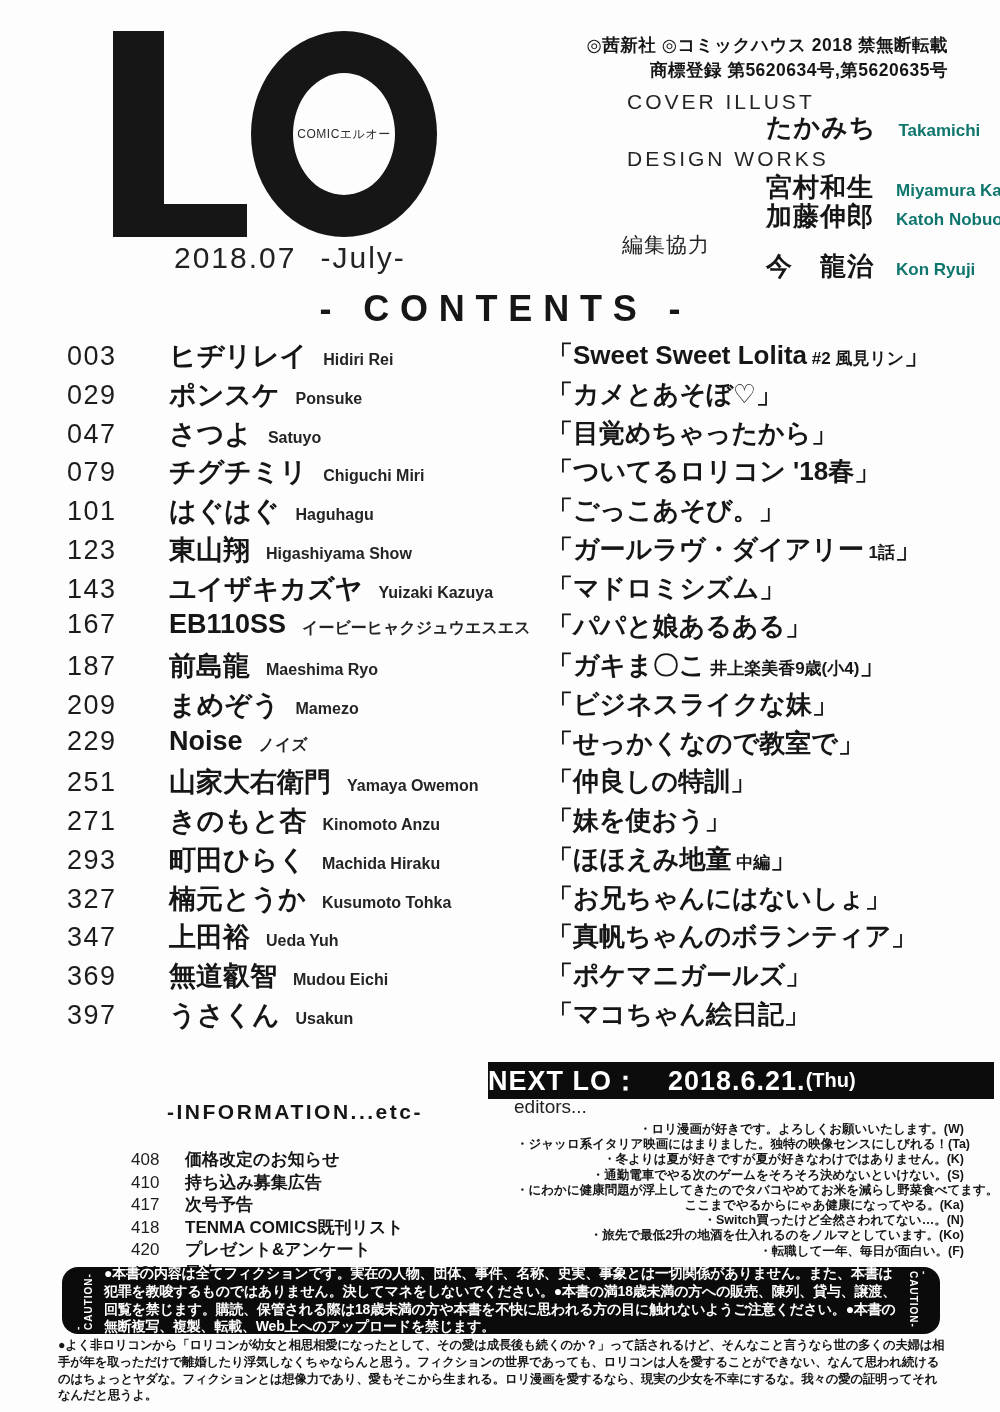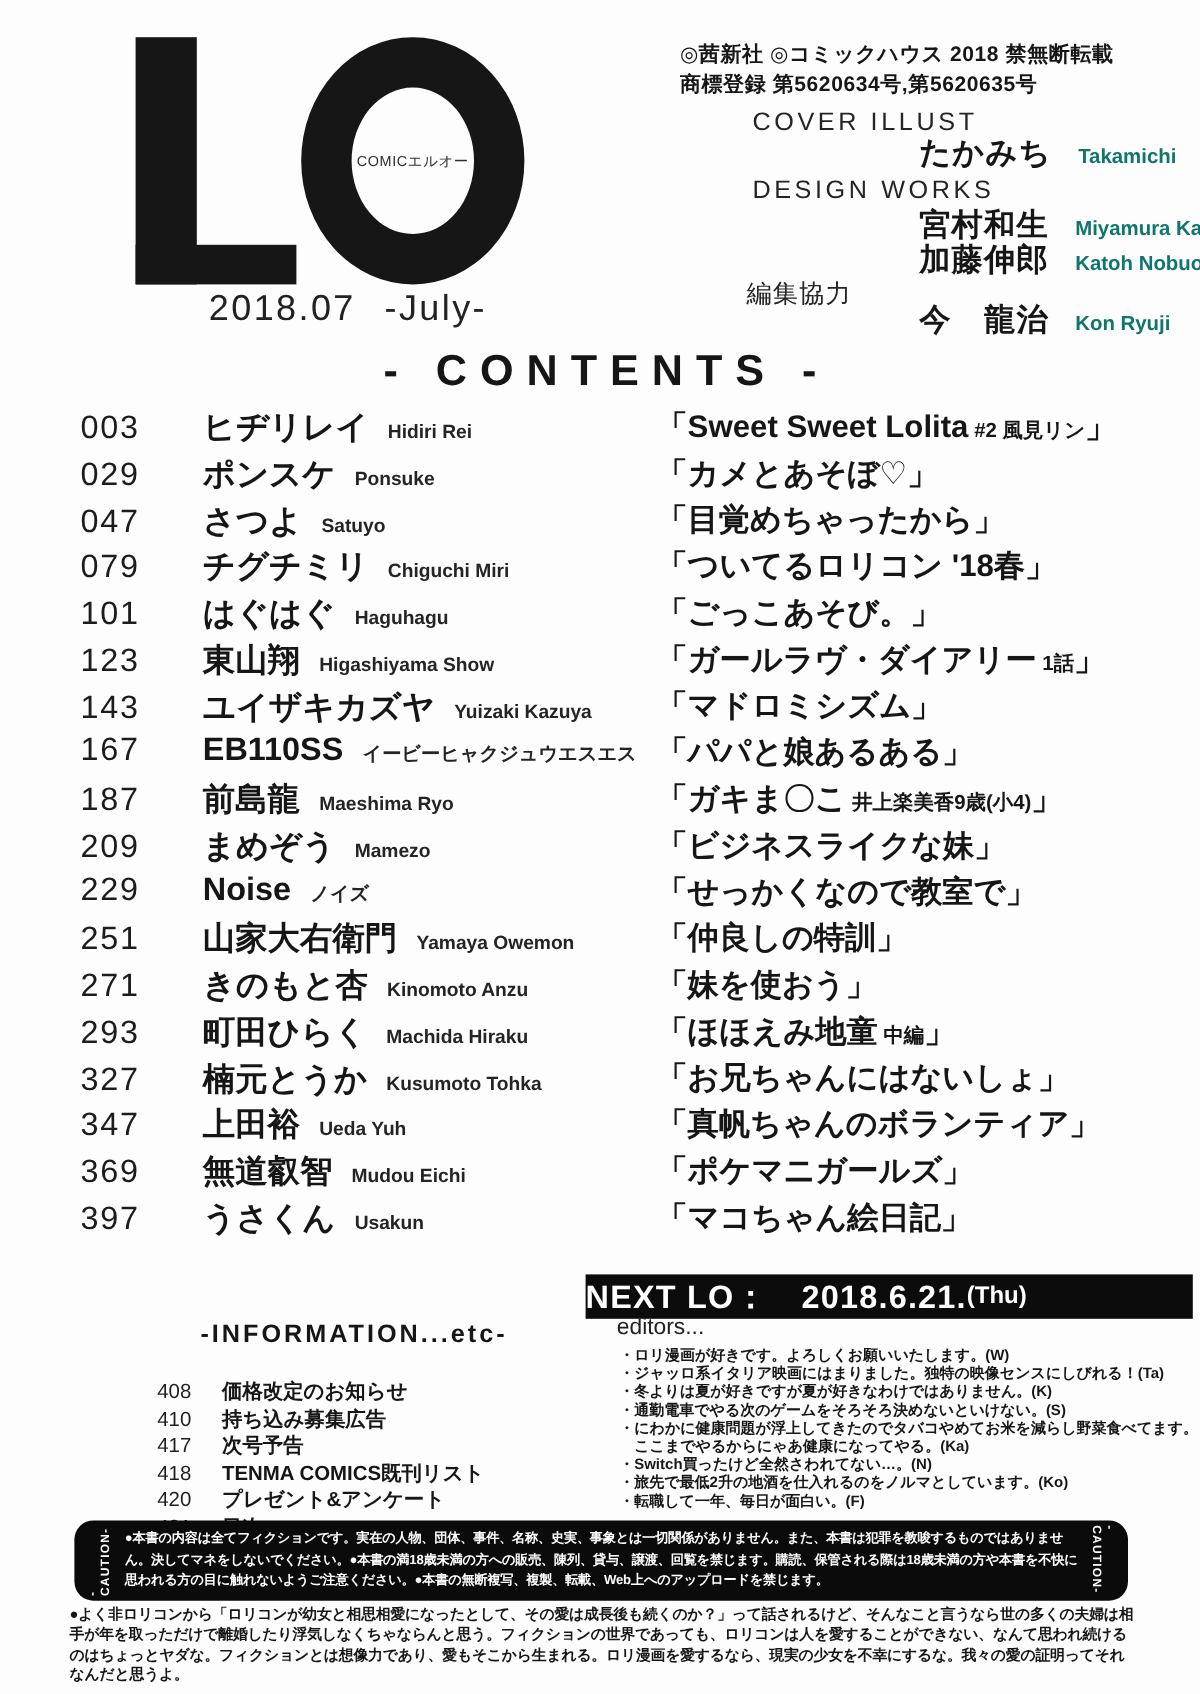--- a/index.html
+++ b/index.html
@@ -16,21 +16,21 @@
   .logo-l::after{content:"";position:absolute;left:0;bottom:0;width:100%;height:33px;background:var(--ink);}
   .logo-o{
     position:absolute;left:251px;top:31px;width:186px;height:206px;
     border:42px solid var(--ink);border-radius:50%;box-sizing:border-box;
     display:flex;align-items:center;justify-content:center;
   }
   .logo-o span{font-size:12px;color:#2e2e2e;white-space:nowrap;letter-spacing:0.5px;}
   .logo-date{position:absolute;left:174px;top:241px;display:flex;gap:24px;
     font-size:30px;color:#222;letter-spacing:2px;}
   
-  .copyright{position:absolute;right:72px;top:33px;text-align:left;
+  .copyright{position:absolute;right:52px;top:33px;text-align:right;
     font-size:17.5px;font-weight:bold;line-height:25px;letter-spacing:0.5px;}
   .cr-label{position:absolute;font-size:21px;letter-spacing:3px;color:#242424;white-space:nowrap;}
   .name-row{position:absolute;display:flex;align-items:baseline;gap:22px;white-space:nowrap;margin-left:44px;}
   .cr-name{font-size:26px;font-weight:bold;letter-spacing:1px;}
   .cr-romaji{font-size:17px;font-weight:bold;color:#0f766e;}
   
   .contents-head{position:absolute;left:0;top:288px;width:100%;text-align:center;
     font-size:36px;font-weight:bold;letter-spacing:0.30em;text-indent:0.30em;}
   .c-list{position:absolute;left:67px;top:338px;width:880px;}
   .c-row{position:relative;height:38.78px;display:flex;align-items:baseline;white-space:nowrap;}
@@ -48,29 +48,29 @@
   
   .info-head{position:absolute;left:130px;top:1100px;width:330px;text-align:center;
     font-size:21px;font-weight:bold;letter-spacing:2.5px;}
   .info-list{position:absolute;left:131px;top:1130px;}
   .info-row{display:flex;align-items:baseline;height:22.6px;white-space:nowrap;}
   .info-page{width:46px;font-size:17px;color:#1d1d1d;margin-top:20px;}
   .info-label{margin-left:8px;font-size:17px;font-weight:bold;}
   
   .editors-head{position:absolute;left:514px;top:1096px;font-size:19px;color:#222;}
   .editors-list{position:absolute;left:516px;top:1122px;width:448px;}
-  .ed-line{font-size:12.5px;font-weight:bold;line-height:15.2px;white-space:nowrap;}
+  .ed-line{font-size:12.5px;font-weight:bold;line-height:15.2px;white-space:nowrap;text-align:right;}
   
   .caution{position:absolute;left:62px;top:1267px;width:878px;height:67px;
     background:#0b0b0b;color:#fff;border-radius:16px;display:flex;align-items:center;
     box-sizing:border-box;padding:4px 10px;}
   .ca-side{font-size:10px;font-weight:bold;letter-spacing:1px;color:#fff;}
   .ca-left{writing-mode:vertical-rl;transform:rotate(180deg);}
   .ca-right{writing-mode:vertical-rl;}
-  .ca-text{flex:1;font-size:11px;font-weight:bold;line-height:17.8px;
+  .ca-text{flex:1;font-size:14px;font-weight:bold;line-height:17.8px;
     margin:17px 10px;letter-spacing:-0.2px;}
   
   .afterword{position:absolute;left:58px;top:1337px;width:888px;
     font-size:12.4px;font-weight:bold;line-height:16.8px;letter-spacing:-0.2px;}
 </style>
 </head>
 <body>
 
 <div class="page">
 

